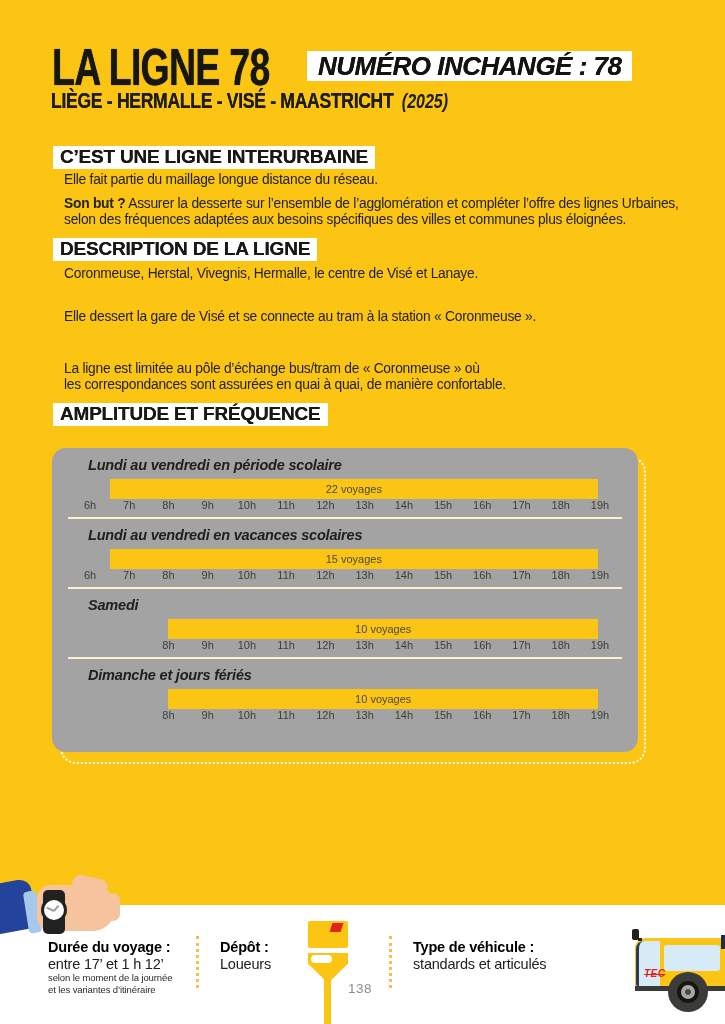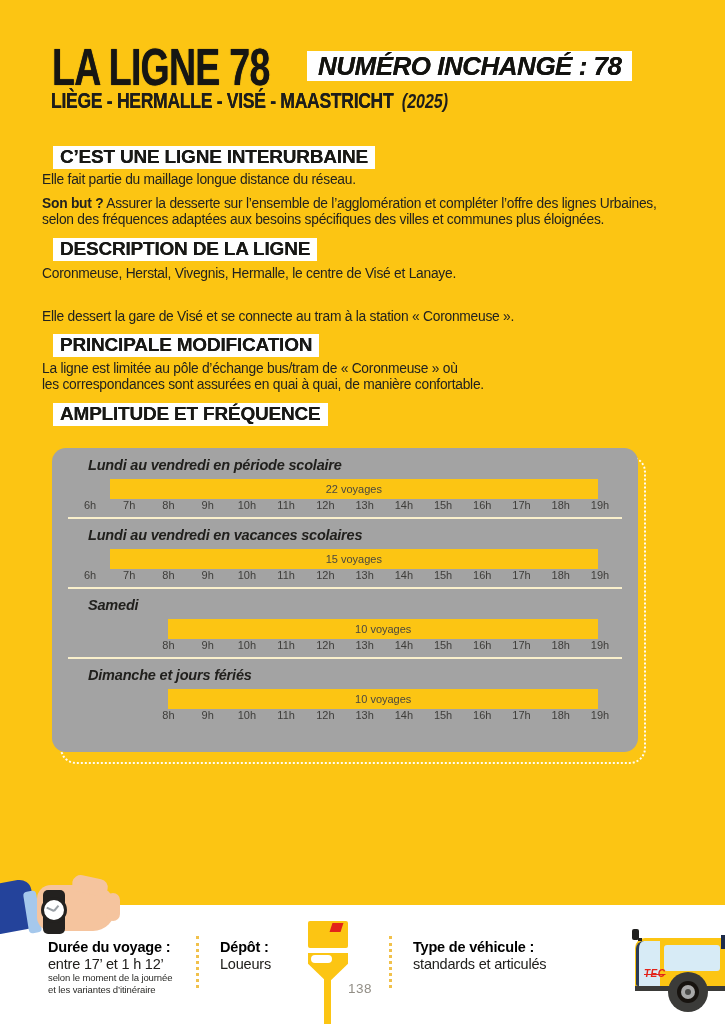--- a/index.html
+++ b/index.html
@@ -28,21 +28,21 @@
   .subtitle .year{ font-weight:700; font-style:italic; font-size:20px; margin-left:6px;}
   
   .hbox{
     position:absolute; left:53px; background:#fff; color:#18181.5;
     color:#181815; font-weight:700; font-size:19px; line-height:22px;
     padding:0 7px 1px; letter-spacing:-0.2px; text-shadow:0 0 0.6px #181815;
     white-space:nowrap;
   }
   
   .para{
-    position:absolute; left:42px; width:645px;
+    position:absolute; left:64px; width:645px;
     font-size:13.8px; line-height:15.9px; letter-spacing:-0.25px; color:#22221F;
   }
   .para b{ font-weight:700; }
   .lead-italic{ font-weight:700; font-style:italic; }
   
   .panel-ghost{
     position:absolute; left:60px; top:456px; width:582px; height:304px;
     border:2px dotted rgba(255,255,255,0.95); border-radius:16px; z-index:1;
   }
   .panel{
@@ -123,21 +123,20 @@
     <b>Son but ?</b>
     <span>Assurer la desserte sur l’ensemble de l’agglomération et compléter l’offre des lignes Urbaines, selon des fréquences adaptées aux besoins spécifiques des villes et communes plus éloignées.</span>
   </div>
 
   <div class="hbox" style="top:238px;">DESCRIPTION DE LA LIGNE</div>
   <div class="para" style="top:266px;">
     <div>Coronmeuse, Herstal, Vivegnis, Hermalle, le centre de Visé et Lanaye.</div>
   </div>
   <div class="para" style="top:309px;">Elle dessert la gare de Visé et se connecte au tram à la station « Coronmeuse ».</div>
 
-  <div class="hbox" style="top:334px;">PRINCIPALE MODIFICATION</div>
   <div class="para" style="top:361px;">
     <div>La ligne est limitée au pôle d’échange bus/tram de « Coronmeuse » où</div>
     <div>les correspondances sont assurées en quai à quai, de manière confortable.</div>
   </div>
 
   <div class="hbox" style="top:403px;">AMPLITUDE ET FRÉQUENCE</div>
 
   <div class="panel-ghost"></div>
   <div class="panel" id="charts-container">
       <div class="chart">

